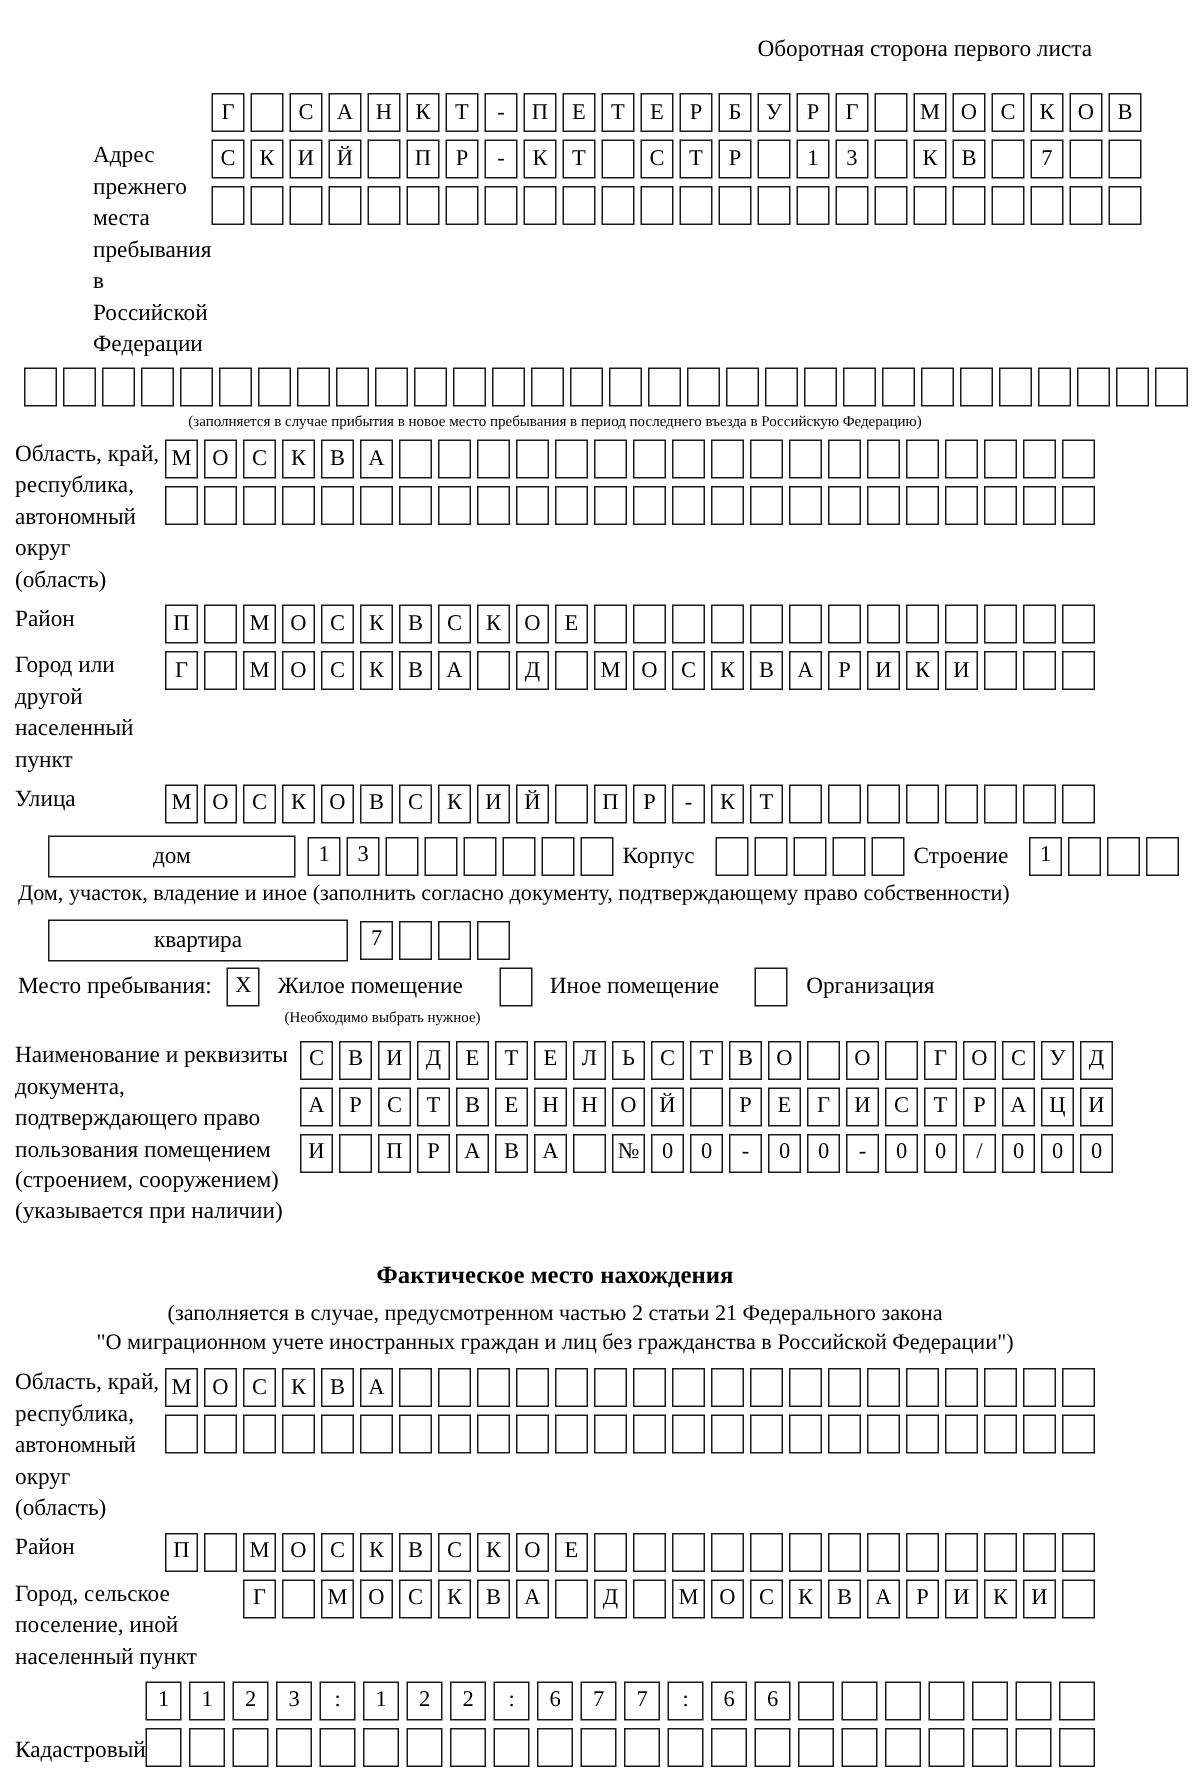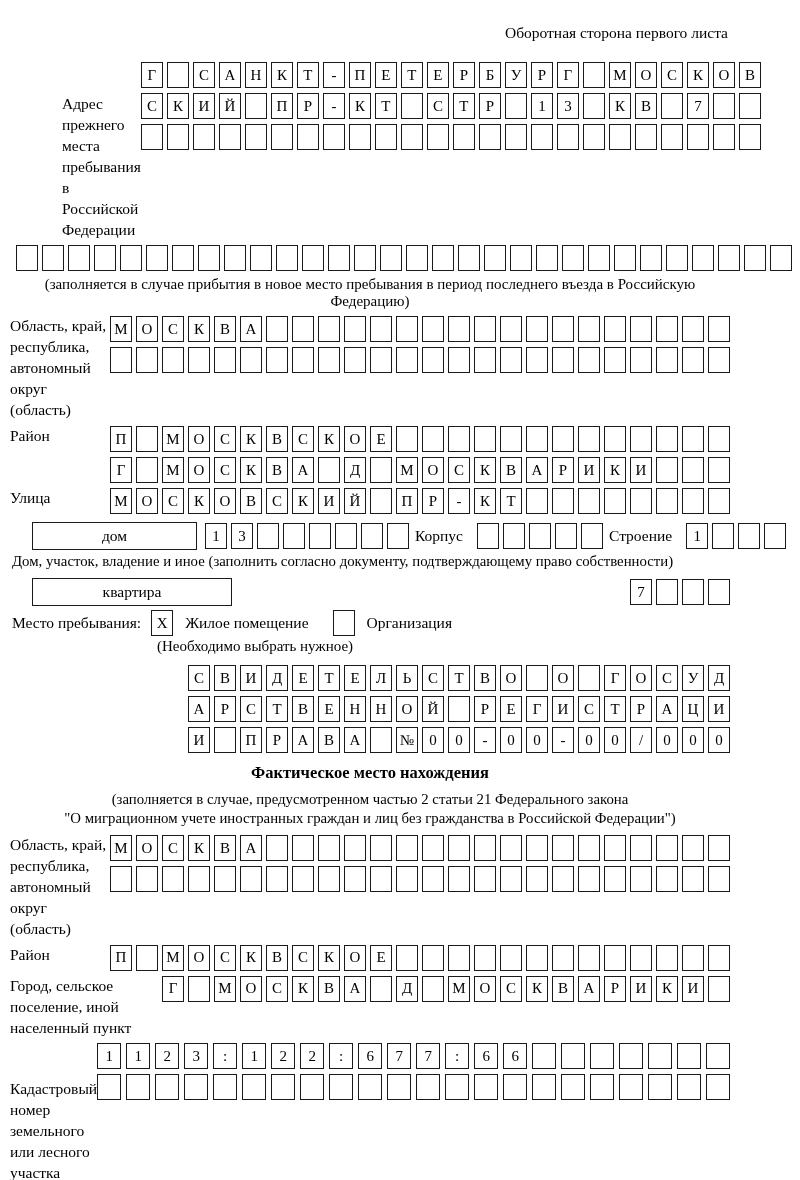--- a/index.html
+++ b/index.html
@@ -7,33 +7,33 @@
   .page{box-sizing:border-box;width:740px;height:1180px;padding:10px 10px 0 10px;position:relative;}
   .page-header{text-align:right;font-size:15.5px;margin:14px 2px 20px 0;}
   .form-row{display:flex;align-items:flex-start;margin-bottom:5px;}
   .row-label{font-size:15.5px;line-height:1.35;}
   .cells{display:flex;gap:4px;flex:0 0 auto;margin-left:auto;}
   .cells-left{margin-left:0;}
   .cell{box-sizing:border-box;width:22px;height:26px;border:1.5px solid #1a1a1a;display:flex;align-items:center;justify-content:center;font-size:15px;background:#fff;flex:0 0 auto;}
   .cells-wide .cell{width:24px;}
   .cells-wide{gap:5px;}
   .stack{display:flex;flex-direction:column;gap:5px;margin-left:auto;}
-  .note{text-align:center;font-size:15px;margin:4px 0 6px 0;}
+  .note{text-align:center;font-size:10px;margin:4px 0 6px 0;}
   .section-title{text-align:center;font-weight:bold;font-size:16.5px;margin:10px 0 8px 0;}
   .wide-box{box-sizing:border-box;border:1.5px solid #1a1a1a;height:28px;display:flex;align-items:center;justify-content:center;font-size:15.5px;background:#fff;flex:0 0 auto;}
   .inline-label{font-size:15.5px;margin:0 6px;white-space:nowrap;align-self:center;}
-  .house-row{display:flex;align-items:center;margin:8px 0 2px 22px;justify-content:space-between;}
+  .house-row{display:flex;align-items:center;margin:8px 0 2px 22px;}
   .house-row .cells{margin-left:8px;}
   .caption{font-size:14.8px;margin:3px 0 8px 2px;}
   .stay-row{display:flex;align-items:center;margin:4px 0 0 2px;gap:10px;}
   .stay-opt{display:flex;align-items:center;gap:12px;margin-right:14px;}
   .doc-block{display:flex;margin-top:10px;}
   .doc-label{width:190px;flex:0 0 auto;}
   .center-note{text-align:center;font-size:14.8px;margin:2px 30px;}
-  .stamp-box{box-sizing:border-box;width:372px;height:176px;border:2px solid #1a1a1a;margin:14px 24px 6px auto;background:#fff;} .mt10{margin-top:10px;}
+  .stamp-box{box-sizing:border-box;width:372px;height:176px;border:2px solid #1a1a1a;margin:14px 24px 6px auto;background:#fff;} .mt10{margin-top:21px;}
 </style>
 </head>
 <body>
 
 <div class="page">
 
   <div class="page-header">Оборотная сторона первого листа</div>
 
   <div class="form-row">
     <div class="row-label" style="width:160px;padding-left:52px;box-sizing:border-box;margin-top:32px;">Адрес прежнего места пребывания в Российской Федерации</div>
@@ -237,20 +237,21 @@
         <span class="cell"></span>
         <span class="cell"></span>
         <span class="cell"></span>
         <span class="cell"></span>
         <span class="cell"></span>
         <span class="cell"></span>
       </div>
   </div>
 
   <div class="form-row">
+    <div class="row-label" style="width:150px;">Город или другой населенный пункт</div>
     <div class="cells">
         <span class="cell">Г</span>
         <span class="cell"></span>
         <span class="cell">М</span>
         <span class="cell">О</span>
         <span class="cell">С</span>
         <span class="cell">К</span>
         <span class="cell">В</span>
         <span class="cell">А</span>
         <span class="cell"></span>
@@ -343,26 +344,31 @@
   </div>
 
   <div class="stay-row">
     <span>Место пребывания:</span>
     <span class="stay-opt">
       <span class="cell">X</span>
       <span>Жилое помещение</span>
     </span>
     <span class="stay-opt">
       <span class="cell"></span>
+      <span>Иное помещение</span>
+    </span>
+    <span class="stay-opt">
+      <span class="cell"></span>
       <span>Организация</span>
     </span>
   </div>
   <div class="note" style="margin:2px 230px 6px 0;">(Необходимо выбрать нужное)</div>
 
   <div class="doc-block">
+    <div class="row-label doc-label">Наименование и реквизиты документа, подтверждающего право пользования помещением (строением, сооружением) (указывается при наличии)</div>
     <div class="stack">
       <div class="cells">
           <span class="cell">С</span>
           <span class="cell">В</span>
           <span class="cell">И</span>
           <span class="cell">Д</span>
           <span class="cell">Е</span>
           <span class="cell">Т</span>
           <span class="cell">Е</span>
           <span class="cell">Л</span>

